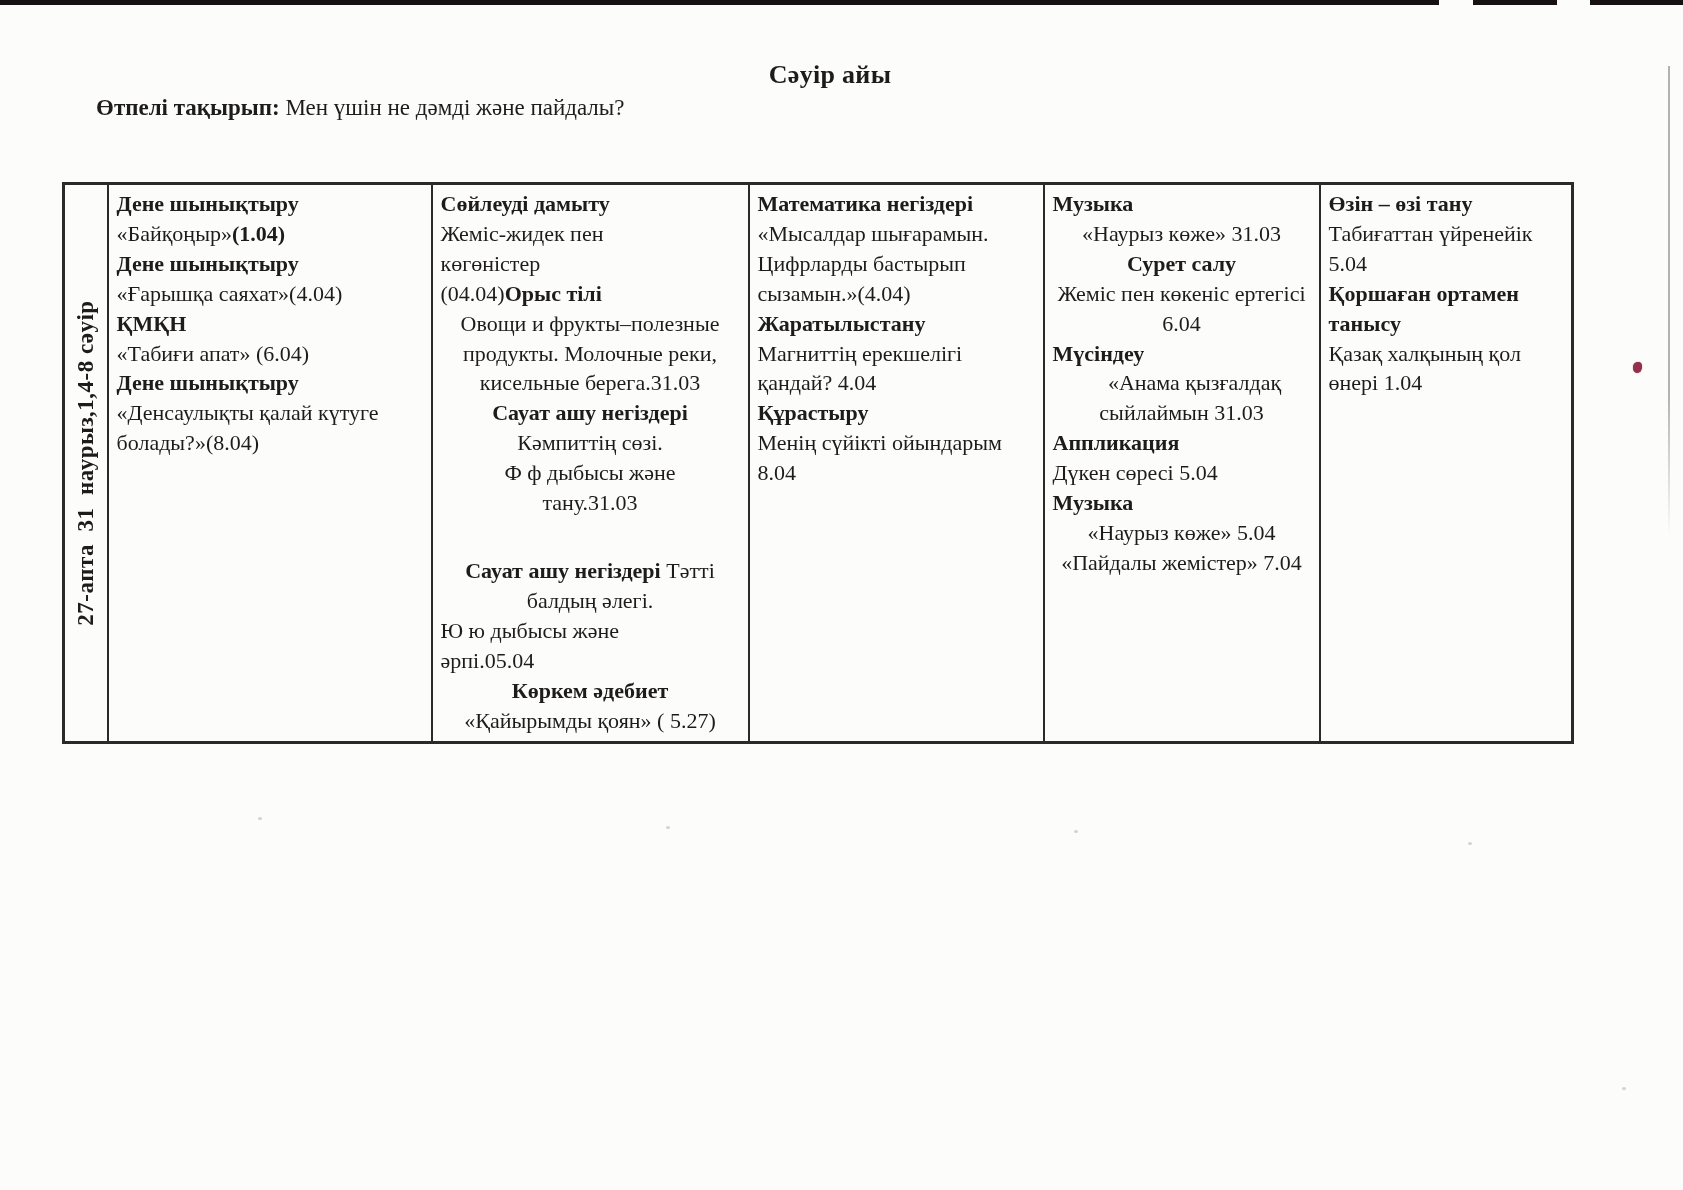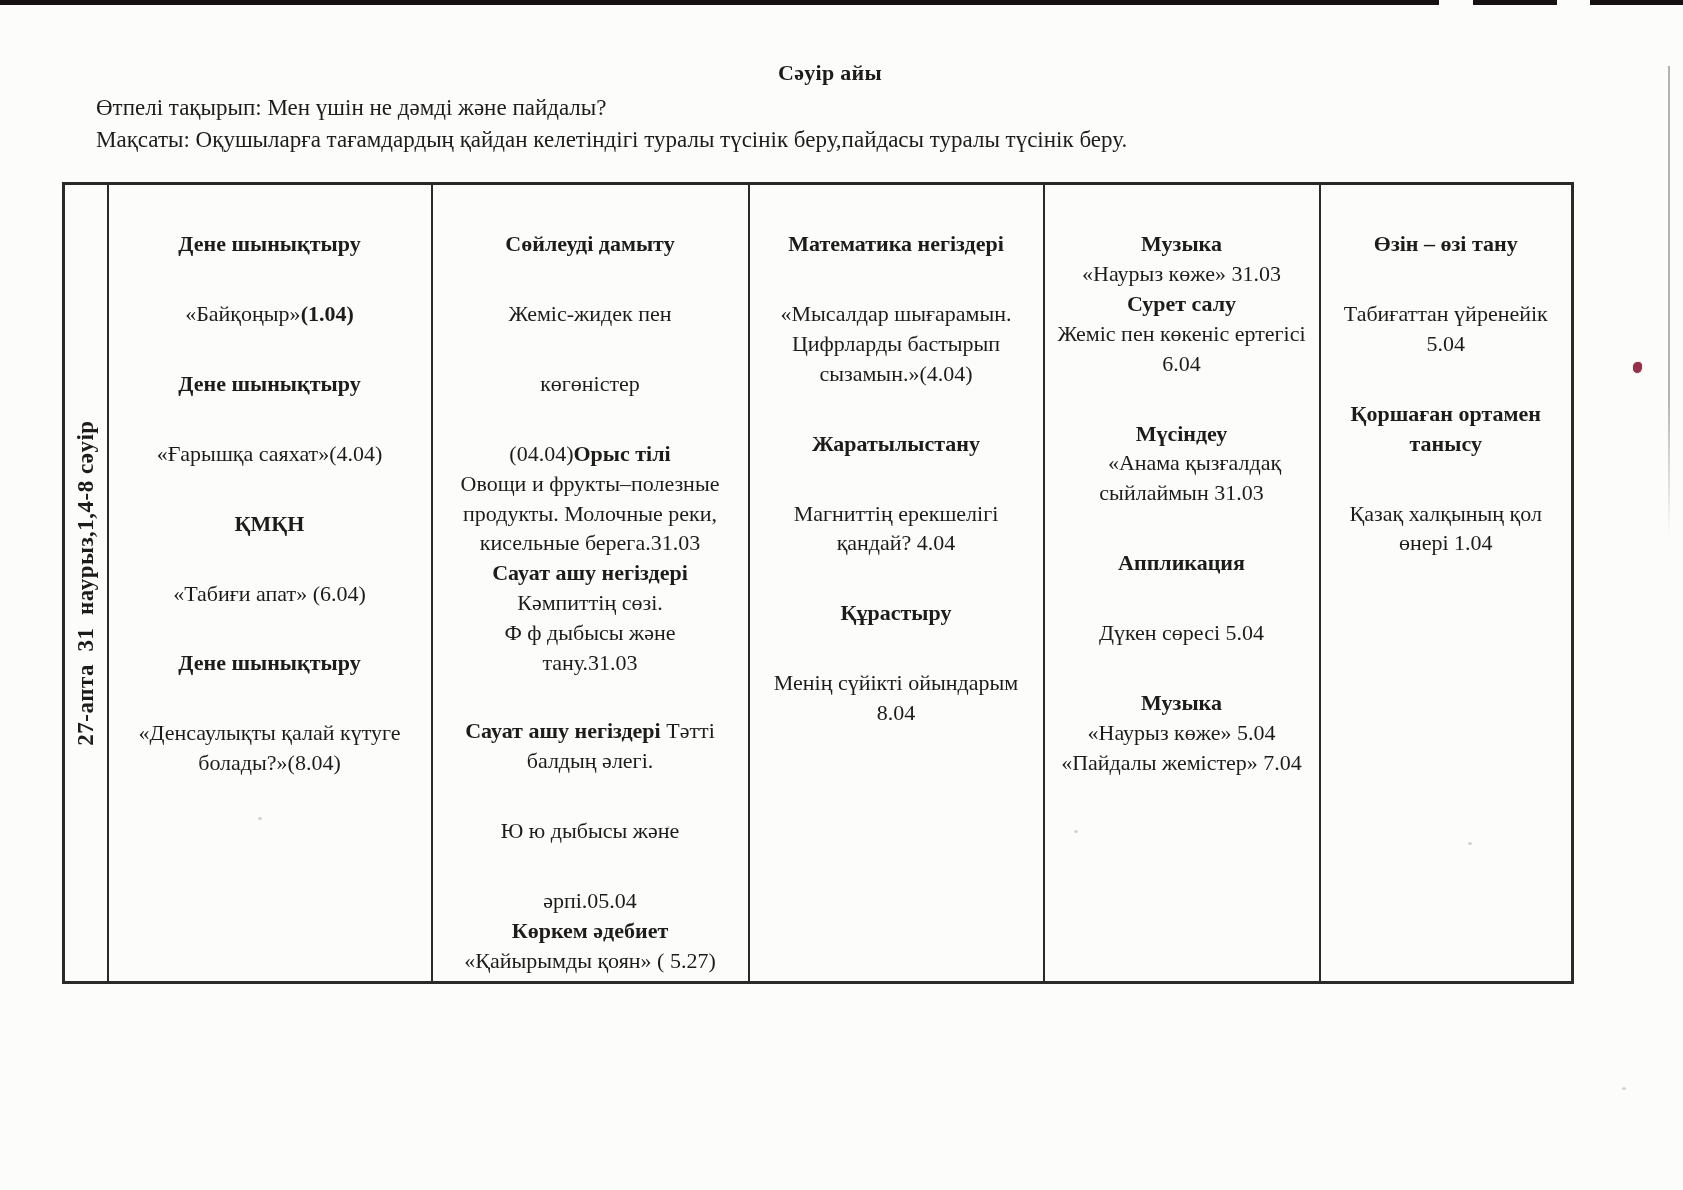--- a/index.html
+++ b/index.html
@@ -29,45 +29,45 @@
   }
   .speck{position:absolute;width:4px;height:3px;background:#d3d2cc;border-radius:50%;}
   .speck.s1{left:258px;top:817px}
   .speck.s2{left:666px;top:826px}
   .speck.s3{left:1074px;top:830px}
   .speck.s4{left:1468px;top:842px}
   .speck.s5{left:1622px;top:1087px}
   
   .doc-title{
     position:absolute;top:60px;left:0;width:1660px;text-align:center;
-    font-weight:bold;font-size:22px;letter-spacing:.3px;
+    font-weight:bold;font-size:26px;letter-spacing:.3px;
   }
   .doc-line{position:absolute;left:96px;font-size:23px;white-space:nowrap;}
-  .doc-line .lbl-bold{font-weight:normal;}
+  .doc-line .lbl-bold{font-weight:bold;}
   .line-0{top:95px;}
   .line-1{top:127px;}
   .line-2{top:157px;}
   
   .plan-table{
     position:absolute;left:62px;top:182px;width:1509px;height:489px;
     border-collapse:collapse;table-layout:fixed;
   }
   .plan-table td{
     border:2px solid var(--border);vertical-align:top;padding:4px 8px 6px;
     font-size:22px;line-height:1.36;
   }
   .plan-table{border:3px solid var(--border);}
   .week-cell{position:relative;padding:0 !important;}
   .week-label{
     position:absolute;top:50%;left:50%;
     transform:translate(-50%,-50%) rotate(-90deg);
     white-space:pre;font-weight:bold;font-size:23px;letter-spacing:.5px;
   }
   .blk{margin:0;}
-  .blk.center{text-align:center;margin-top:40px;}
+  .blk.center{text-align:left;}
   .blk.left{text-align:center;}
   .blk.gap{margin-top:38px;}
   .blk.indent{text-indent:26px;font-family:Liberation Serif, serif;}
   .blk b{font-weight:bold;}
 </style>
 </head>
 <body>
 
 <div class="page">
 
@@ -76,21 +76,20 @@
   <div class="red-dot"></div>
   <div class="speck s1"></div>
   <div class="speck s2"></div>
   <div class="speck s3"></div>
   <div class="speck s4"></div>
   <div class="speck s5"></div>
 
   <div class="doc-title">Сәуір айы</div>
 
   <div class="doc-line line-0"><span class="lbl-bold">Өтпелі тақырып:</span><span> Мен үшін не дәмді және пайдалы?</span></div>
-  <div class="doc-line line-1"><span class="lbl-bold">Мақсаты:</span><span> Оқушыларға тағамдардың қайдан келетіндігі туралы түсінік беру,пайдасы туралы түсінік беру.</span></div>
 
   <table class="plan-table">
     <colgroup>
       <col style="width:44px">
         <col style="width:324px">
         <col style="width:317px">
       <col style="width:295px">
         <col style="width:276px">
         <col style="width:253px">
     </colgroup>

